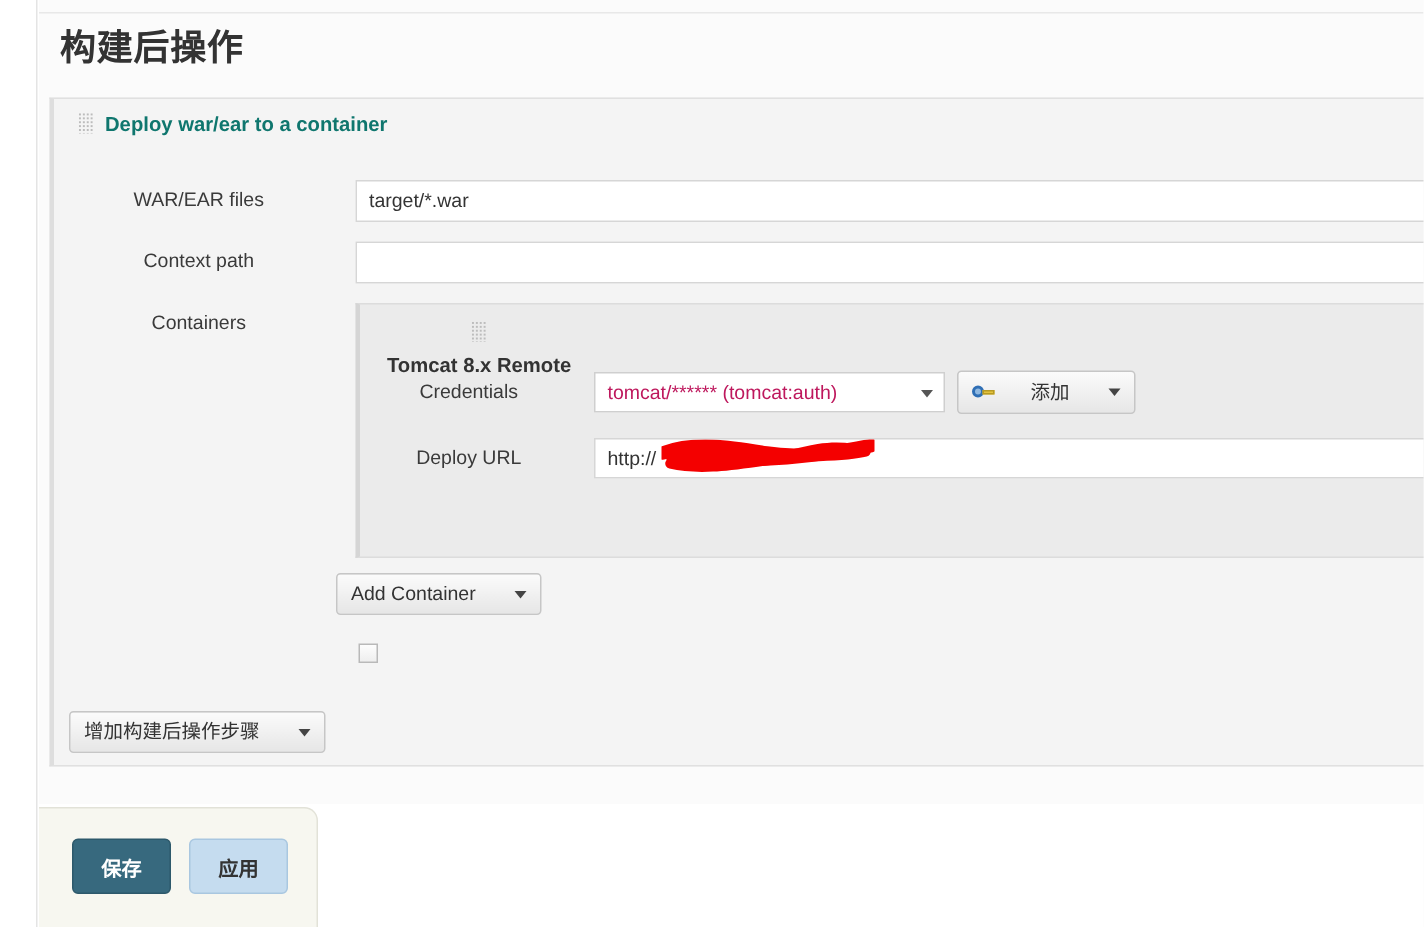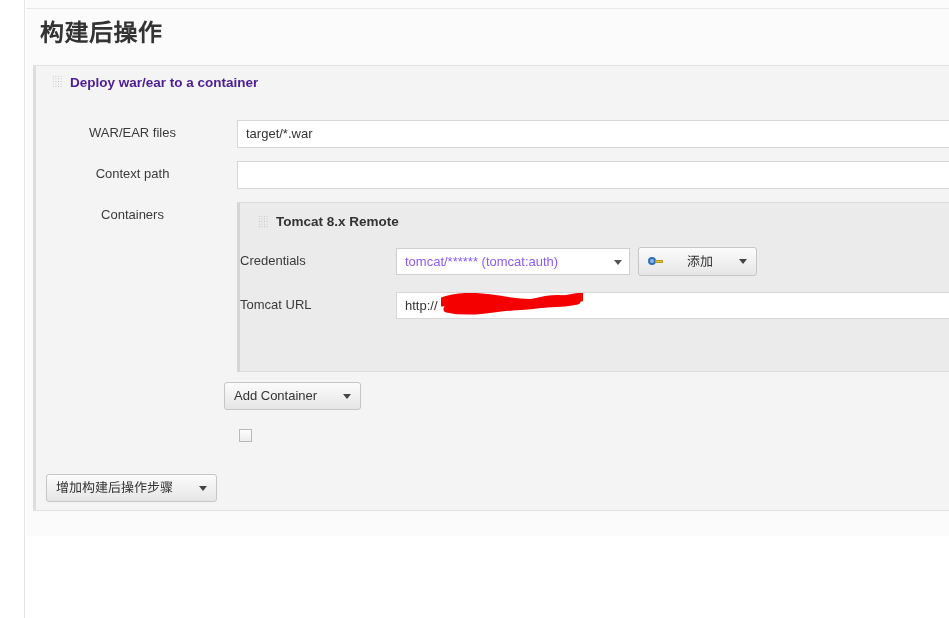--- a/index.html
+++ b/index.html
@@ -94,21 +94,21 @@
     position: absolute;
     left: 0; top: 0;
     display: flex;
     align-items: center;
     gap: 8px;
     height: 20px;
   }
   .block-head-label {
     font-weight: bold;
     font-size: 13.5px;
-    color: #4c1d95;
+    color: #0f766e;
     white-space: nowrap;
   }
 
   
   .form-row {
     position: absolute;
     left: 0;
     height: 30px;
     right: 0;
   }
@@ -152,56 +152,57 @@
     border: 1px solid #dcdcdc;
     border-left: 3px solid #d5d5d5;
     box-sizing: border-box;
   }
   .cp-head {
     position: absolute;
     left: 18px; top: 11px;
     display: flex;
     align-items: center;
     gap: 8px;
+    flex-direction: column;
   }
   .cp-head-label {
     font-weight: bold;
     font-size: 13.5px;
     color: #333333;
     white-space: nowrap;
   }
   .cp-row {
     position: absolute;
     left: 0;
     height: 28px;
     right: 0;
   }
   .cp-label {
     position: absolute;
     left: 0;
     top: 5px;
     width: 145px;
-    text-align: left;
+    text-align: center;
     font-size: 13px;
     color: #3a3a3a;
     white-space: nowrap;
   }
 
   
   .select-box {
     position: absolute;
     left: 156px;
     top: 0;
     width: 234px;
     height: 27px;
     background: #ffffff;
     border: 1px solid #cfcfcf;
     box-sizing: border-box;
     font-size: 13px;
-    color: #8b5cf6;
+    color: #be185d;
     line-height: 25px;
     padding: 0 20px 0 8px;
     white-space: nowrap;
     overflow: hidden;
   }
   .select-caret {
     position: absolute;
     right: 7px;
     top: 11px;
     width: 0; height: 0;
@@ -396,21 +397,21 @@
               <span class="key-icon">
                 <span class="kbow"></span>
                   <span class="kshaft"></span>
               </span>
               <span>添加</span>
               <span class="caret"></span>
             </div>
           </div>
 
           <div class="cp-row" style="top:89px;">
-            <div class="cp-label">Tomcat URL</div>
+            <div class="cp-label">Deploy URL</div>
             <div class="text-input" style="left:156px; right:-10px; height:27px;">
               <span>http://</span>
               <svg class="redaction" viewBox="0 0 142 30" xmlns="http://www.w3.org/2000/svg">
                 <path d="M2,16 C18,6 36,8 54,12 C70,16 88,10 104,7 C116,5 128,6 138,9
                          C130,14 116,17 100,19 C84,21 66,22 48,22 C32,22 14,21 4,18 Z" fill="#f40000"></path>
                 <path d="M1,13 C22,5 46,9 70,13 C94,17 118,12 140,8" stroke="#f40000" stroke-width="9" fill="none" stroke-linecap="round"></path>
                 <path d="M6,20 C28,25 52,20 76,17 C98,14 120,16 136,12" stroke="#f40000" stroke-width="7" fill="none" stroke-linecap="round"></path>
               </svg>
             </div>
           </div>
@@ -429,14 +430,18 @@
       </div>
 
     </div>
   </div>
 
   <div class="jbtn add-postbuild-btn">
     <span>增加构建后操作步骤</span>
     <span class="caret"></span>
   </div>
 
+  <div class="save-bar">
+    <div class="btn-primary">保存</div>
+    <div class="btn-secondary">应用</div>
+  </div>
 
 </div>
 
 </body></html>

